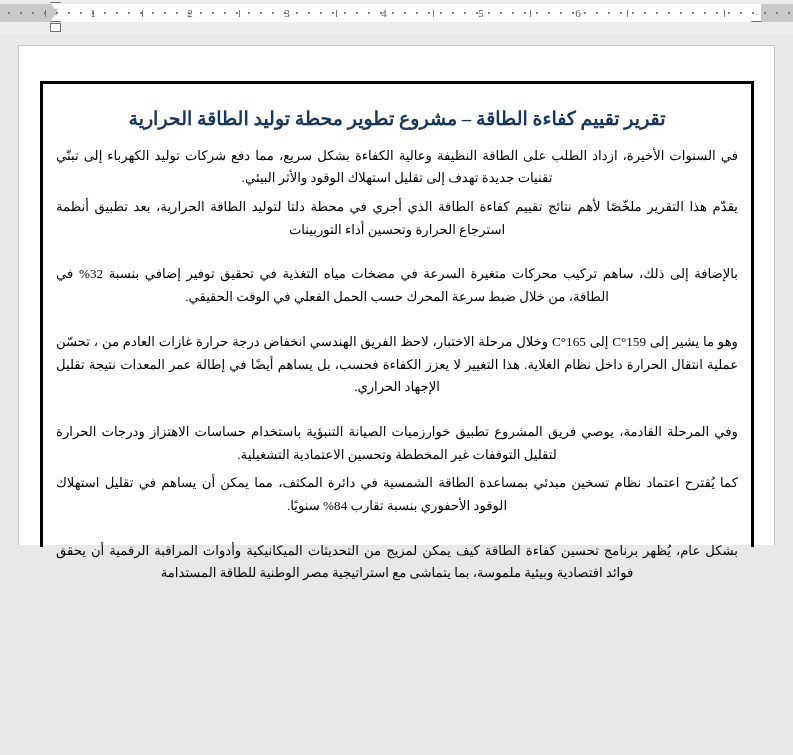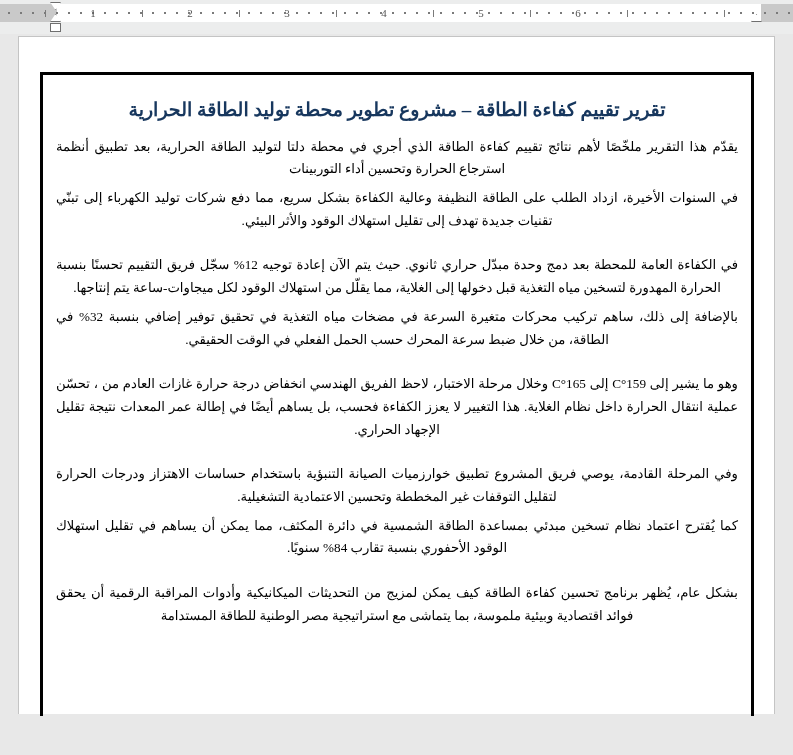--- a/index.html
+++ b/index.html
@@ -114,24 +114,24 @@
     height: 8px;
     border: 1px solid #6f6f6f;
     background: #ffffff;
     box-sizing: border-box;
     clip-path: polygon(50% 0, 100% 100%, 0 100%);
   }
 
   
   .page-wrap {
     position: absolute;
-    top: 36px;
+    top: 45px;
     left: 18px;
     width: 757px;
-    height: 678px;
+    height: 500px;
     background: #ffffff;
     border: 1px solid #c4c4c4;
     border-bottom: none;
     box-sizing: border-box;
   }
   .page-border {
     position: absolute;
     top: 35px;
     left: 21px;
     right: 20px;
@@ -264,27 +264,26 @@
   <div class="marker-box"></div>
   <div class="marker-right"></div>
 </div>
 
 <div class="page-wrap">
   <div class="page-border"></div>
   <div class="page-content">
 
     <h1 class="doc-title">تقرير تقييم كفاءة الطاقة – مشروع تطوير محطة توليد الطاقة الحرارية</h1>
 
+    <p class="para">في السنوات الأخيرة، ازداد الطلب على الطاقة النظيفة وعالية الكفاءة بشكل سريع، مما دفع شركات توليد الكهرباء إلى تبنّي تقنيات جديدة تهدف إلى تقليل استهلاك الوقود والأثر البيئي.</p>
+
     <p class="para">يقدّم هذا التقرير ملخّصًا لأهم نتائج تقييم كفاءة الطاقة الذي أجري في محطة دلتا لتوليد الطاقة الحرارية، بعد تطبيق أنظمة استرجاع الحرارة وتحسين أداء التوربينات</p>
 
-    <p class="para">في السنوات الأخيرة، ازداد الطلب على الطاقة النظيفة وعالية الكفاءة بشكل سريع، مما دفع شركات توليد الكهرباء إلى تبنّي تقنيات جديدة تهدف إلى تقليل استهلاك الوقود والأثر البيئي.</p>
-
     <div class="gap-md"></div>
 
-    <p class="para">في الكفاءة العامة للمحطة بعد دمج وحدة مبدّل حراري ثانوي. حيث يتم الآن إعادة توجيه 12%  سجّل فريق التقييم تحسنًا بنسبة الحرارة المهدورة لتسخين مياه التغذية قبل دخولها إلى الغلاية، مما يقلّل من استهلاك الوقود لكل ميجاوات-ساعة يتم إنتاجها.</p>
 
     <p class="para">بالإضافة إلى ذلك، ساهم تركيب محركات متغيرة السرعة في مضخات مياه التغذية في تحقيق توفير إضافي بنسبة 32% في الطاقة، من خلال ضبط سرعة المحرك حسب الحمل الفعلي في الوقت الحقيقي.</p>
 
     <div class="gap-md"></div>
 
     <p class="para">وهو ما يشير إلى 159°C إلى 165°C  وخلال مرحلة الاختبار، لاحظ الفريق الهندسي انخفاض درجة حرارة غازات العادم من ، تحسّن عملية انتقال الحرارة داخل نظام الغلاية. هذا التغيير لا يعزز الكفاءة فحسب، بل يساهم أيضًا في إطالة عمر المعدات نتيجة تقليل الإجهاد الحراري.</p>
 
     <div class="gap-md"></div>
 
     <p class="para">وفي المرحلة القادمة، يوصي فريق المشروع تطبيق خوارزميات الصيانة التنبؤية باستخدام حساسات الاهتزاز ودرجات الحرارة لتقليل التوقفات غير المخططة وتحسين الاعتمادية التشغيلية.</p>

